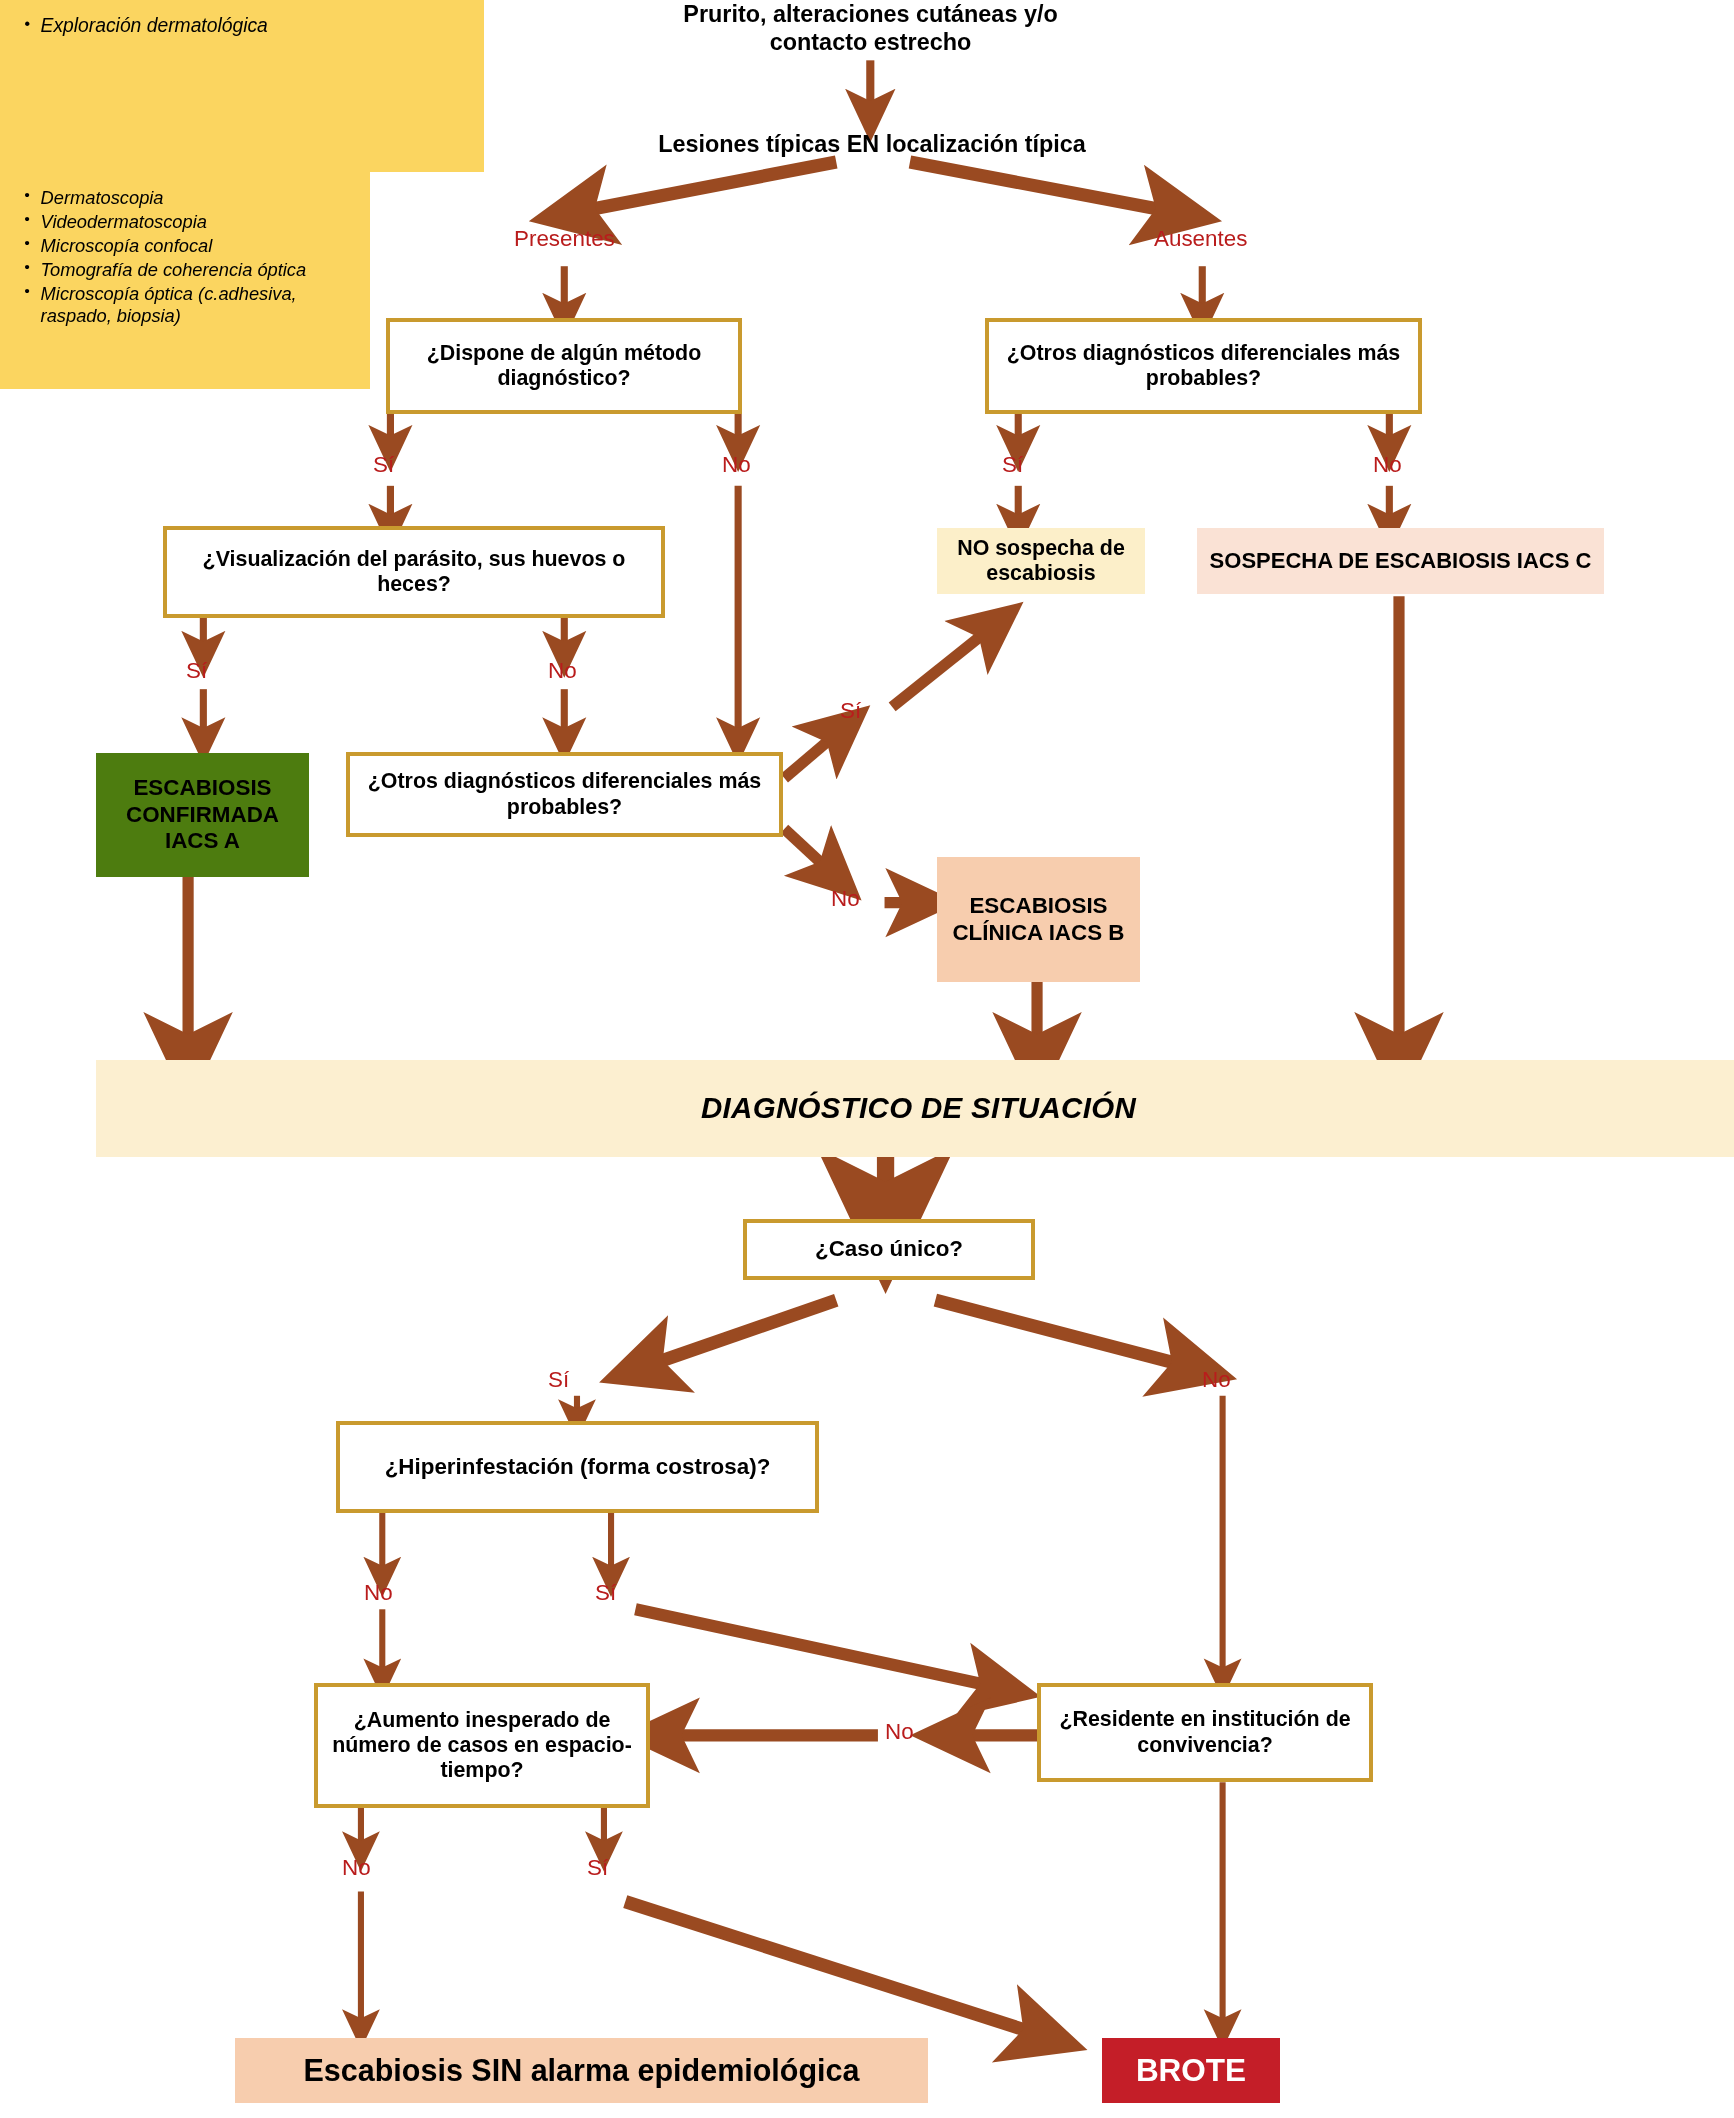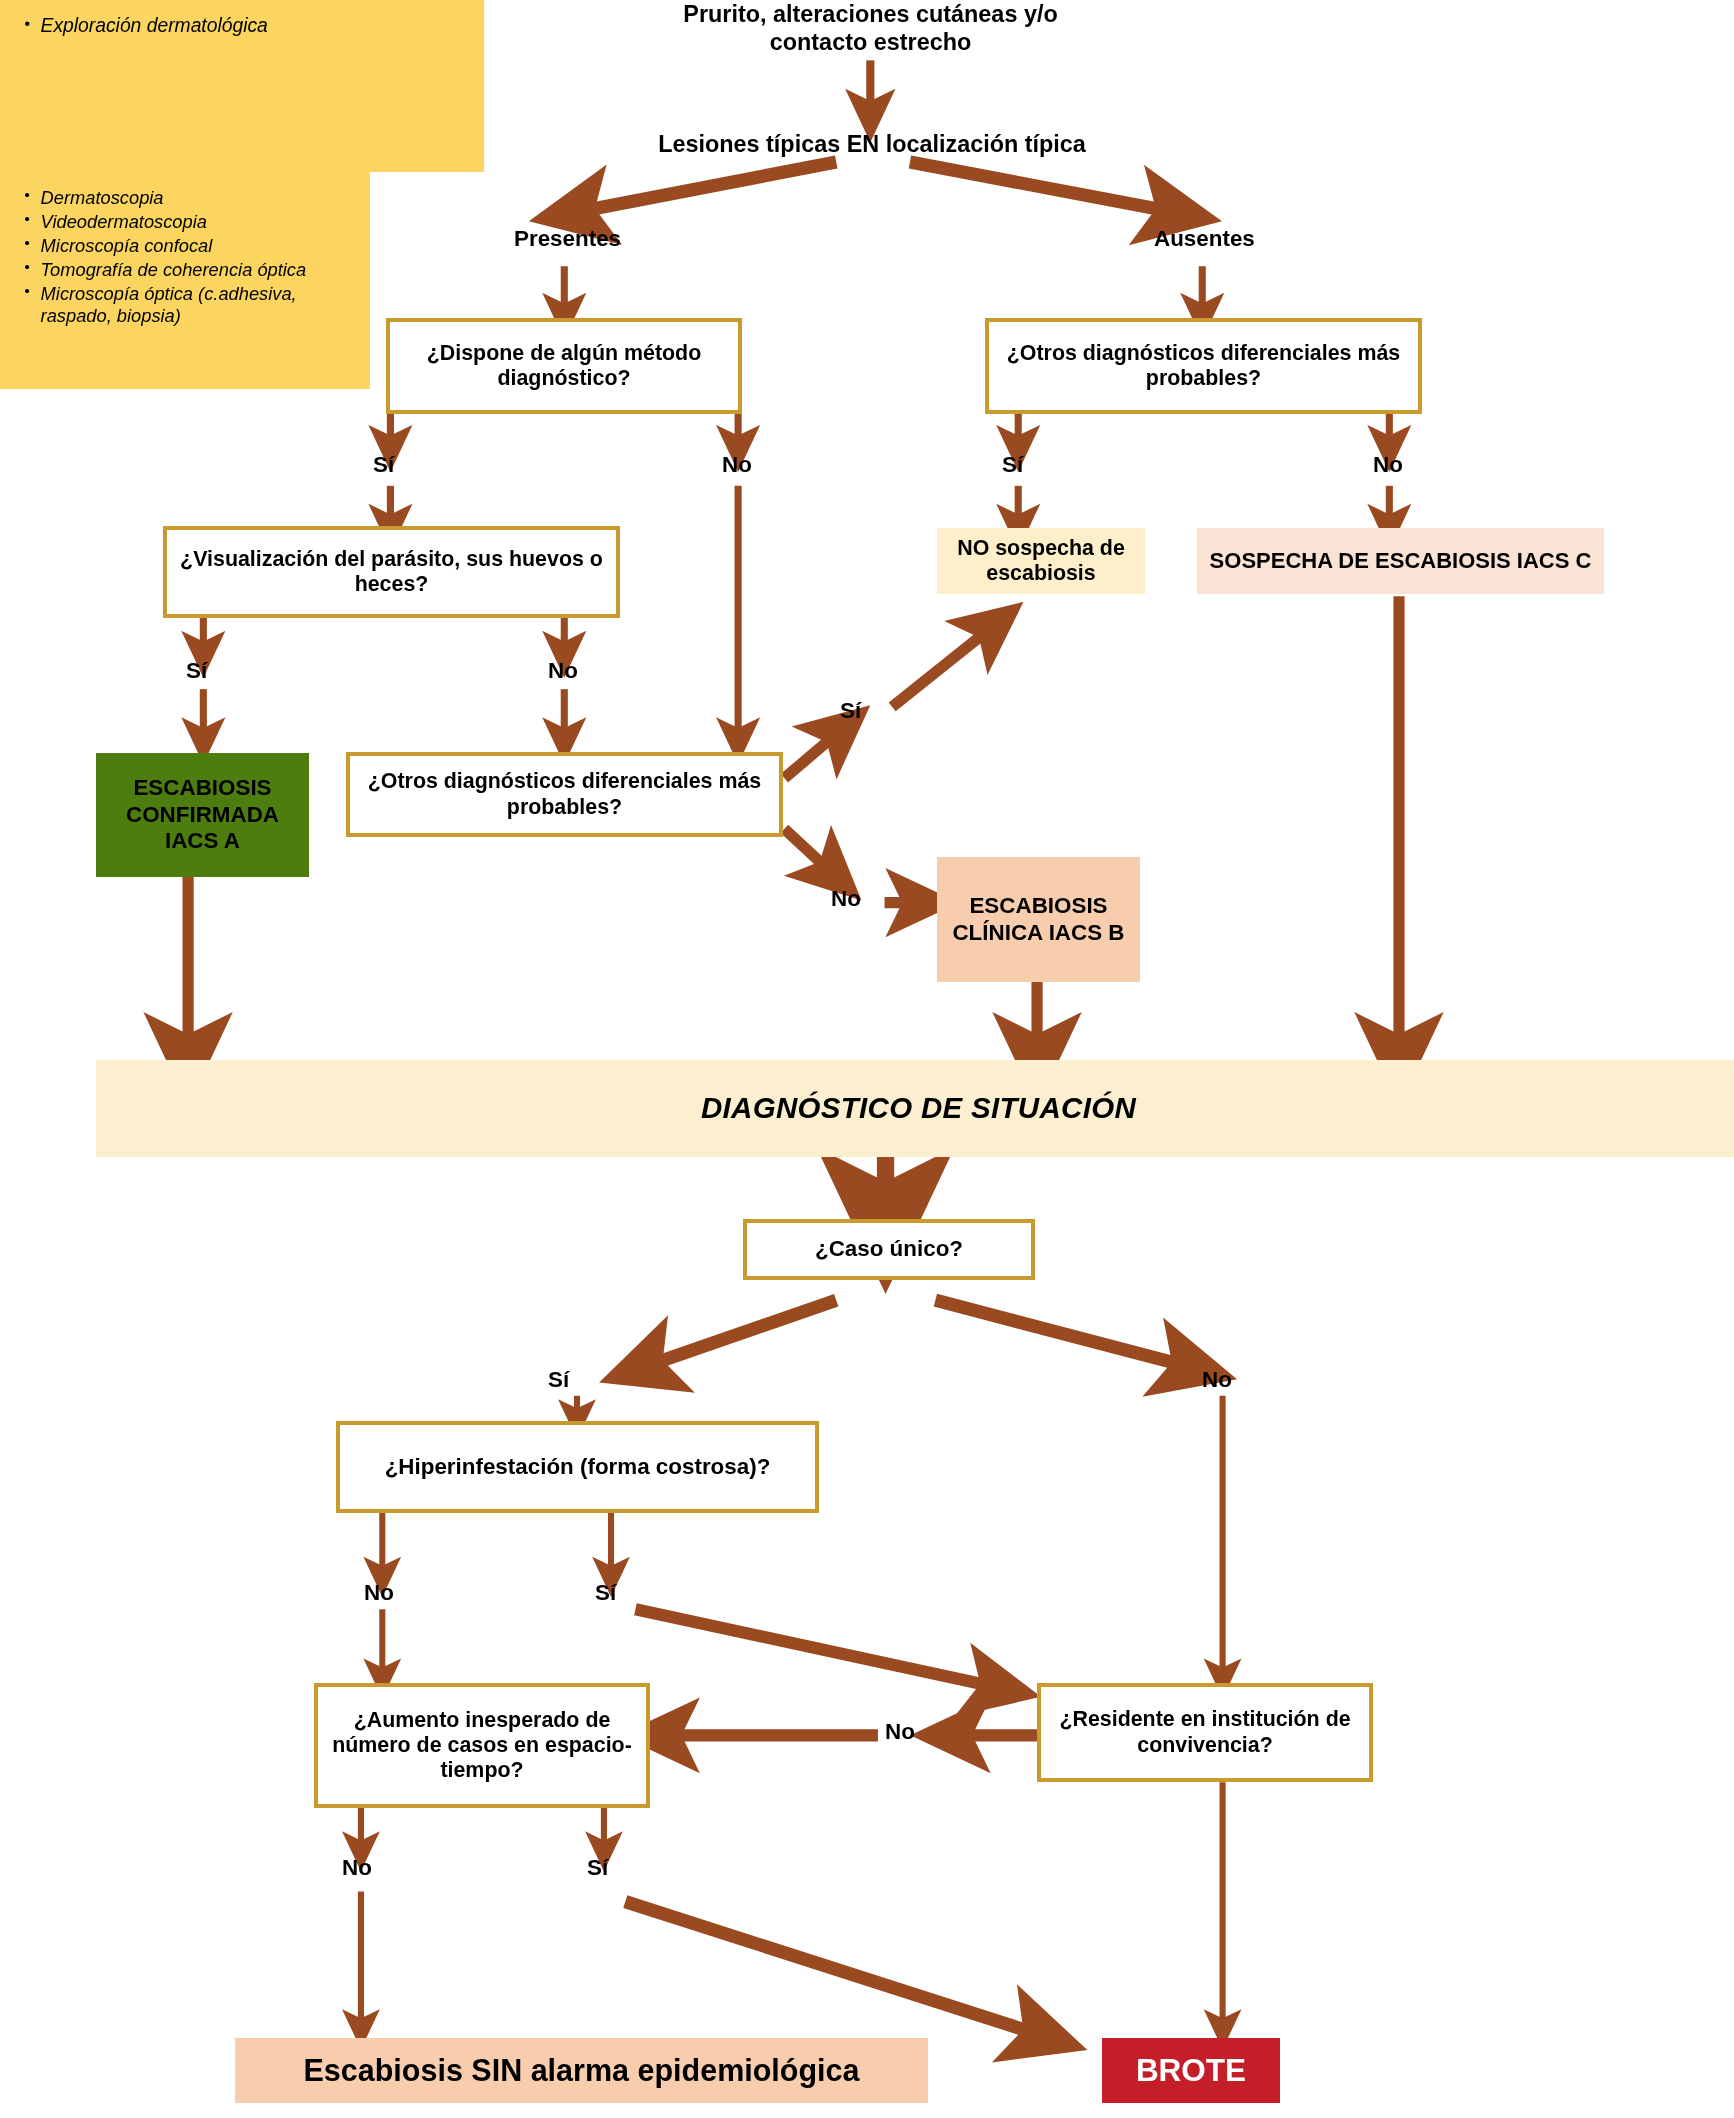--- a/index.html
+++ b/index.html
@@ -84,22 +84,22 @@
   .outcome {
     border: none;
   }
   .banner {
     border: none;
     font-style: italic;
     letter-spacing: 0.3px;
   }
   .edge-label {
     position: absolute;
-    font-weight: bold;
-    color: #000000;
+    font-weight: normal;
+    color: #b91c1c;
     white-space: nowrap;
   }
 </style>
 </head>
 <body>
 
 <div id="flowchart-root">
 
   <svg id="arrow-layer" viewBox="0 0 3411 4167" width="1734" height="2119" xmlns="http://www.w3.org/2000/svg">
     <defs>
@@ -238,21 +238,21 @@
   <div class="node decision" style="left:985px; top:318px; width:437px; height:96px; font-size:21.4px; padding:0 10.2px;">
     <span>¿Otros diagnósticos diferenciales más probables?</span>
   </div>
 
   <div class="edge-label" style="left:373px; top:452px; font-size:22.4px;">Sí</div>
   <div class="edge-label" style="left:722px; top:452px; font-size:22.4px;">No</div>
 
   <div class="edge-label" style="left:1002px; top:452px; font-size:22.4px;">Sí</div>
   <div class="edge-label" style="left:1373px; top:452px; font-size:22.4px;">No</div>
 
-  <div class="node decision" style="left:163px; top:526px; width:457px; height:92px; font-size:21.4px; padding:0 10.2px;justify-content:center;">
+  <div class="node decision" style="left:163px; top:526px; width:502px; height:92px; font-size:21.4px; padding:0 10.2px;justify-content:center;">
     <span>¿Visualización del parásito, sus huevos o heces?</span>
   </div>
 
   <div class="node outcome" style="left:937px; top:528px; width:208px; height:66px; font-size:21.4px; background:#FCEFC9; padding:0 7.1px;">
     <span>NO sospecha de escabiosis</span>
   </div>
 
   <div class="node outcome" style="left:1197px; top:528px; width:407px; height:66px; font-size:22px; background:#FAE2D5; padding:0 7.1px;">
     <span>SOSPECHA DE ESCABIOSIS IACS C</span>
   </div>

